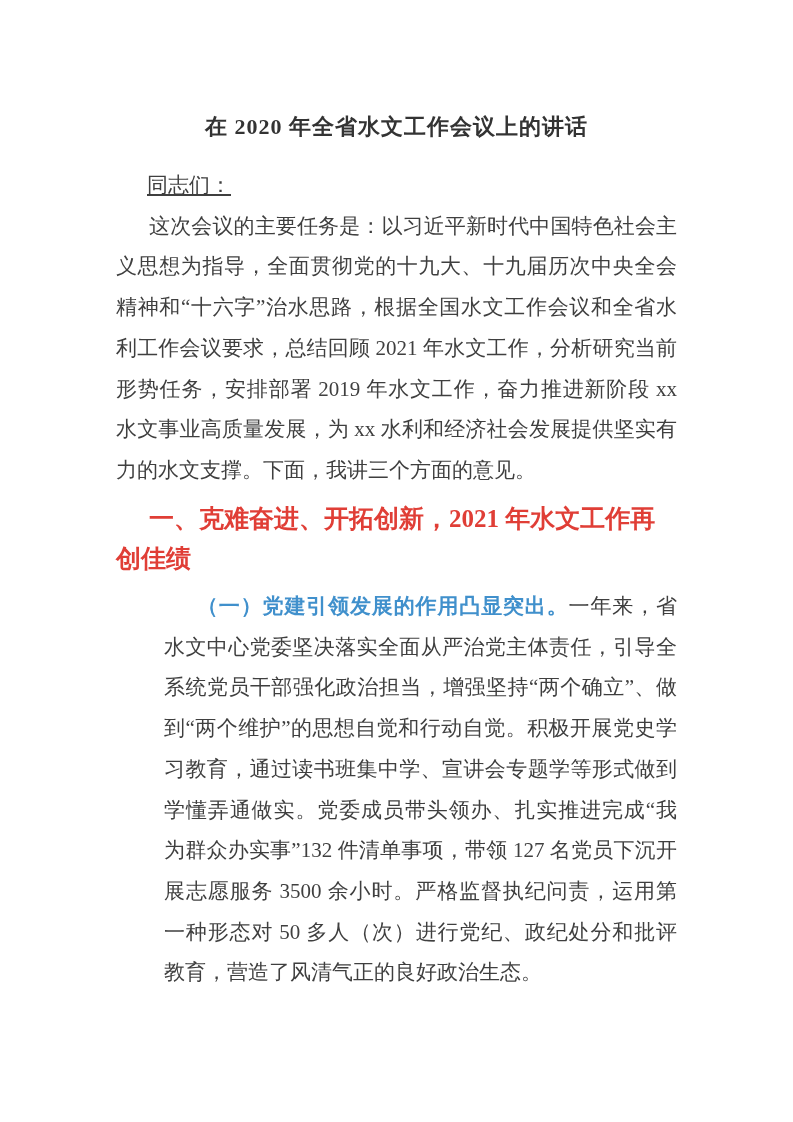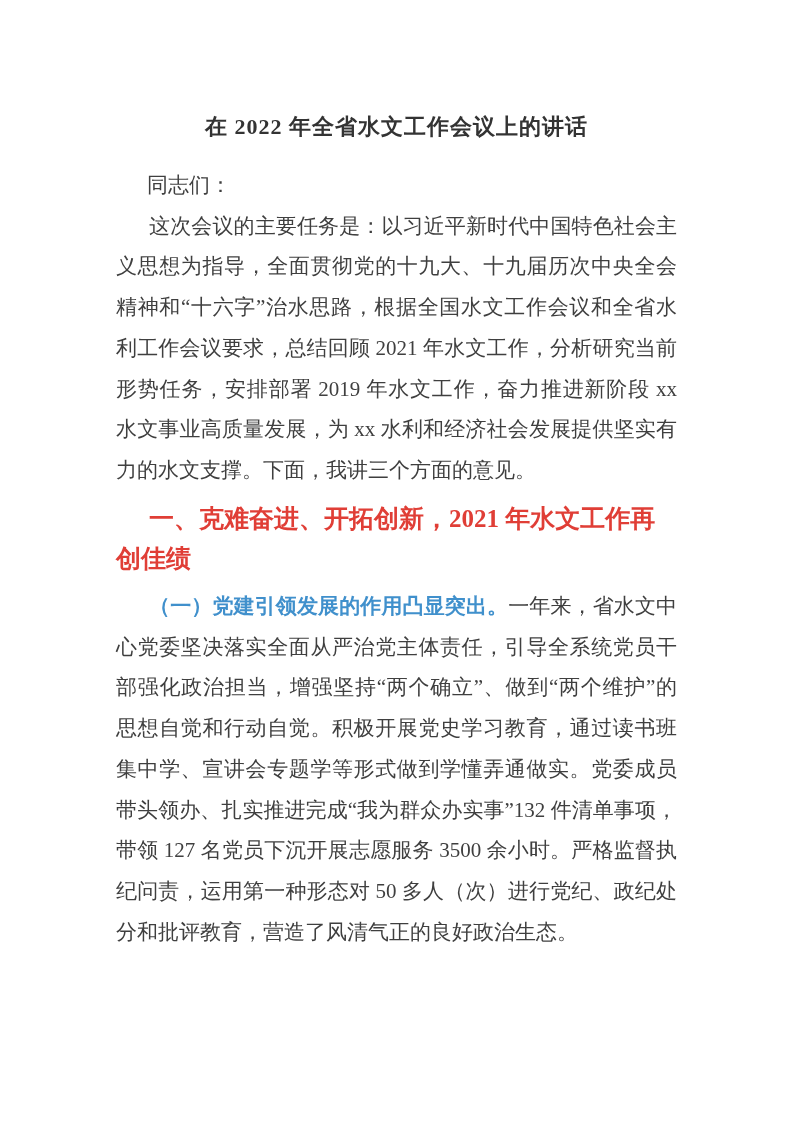--- a/index.html
+++ b/index.html
@@ -32,42 +32,44 @@
   .para{
     font-size:21px;
     line-height:40.7px;
     text-align:justify;
     margin:0;
     text-indent:33px;
     word-break:break-all;
   }
   .salutation{
     text-indent:31px;
+    text-decoration:underline;
   }
   .h-red{
     font-size:25px;
     line-height:40.7px;
     font-weight:bold;
     color:var(--red);
     margin:8px 0 2px 0;
     text-indent:33px;
   }
   .sub{
     margin-top:6px;
+    margin-left:48px;
   }
   .h-blue{
     color:var(--blue);
     font-weight:bold;
   }
 </style>
 </head>
 <body>
 
 <div class="page">
-  <h1 class="title">在 2022 年全省水文工作会议上的讲话</h1>
+  <h1 class="title">在 2020 年全省水文工作会议上的讲话</h1>
 
   <p class="para salutation">同志们：</p>
 
   <p class="para">这次会议的主要任务是：以习近平新时代中国特色社会主义思想为指导，全面贯彻党的十九大、十九届历次中央全会精神和“十六字”治水思路，根据全国水文工作会议和全省水利工作会议要求，总结回顾 2021 年水文工作，分析研究当前形势任务，安排部署 2019 年水文工作，奋力推进新阶段 xx 水文事业高质量发展，为 xx 水利和经济社会发展提供坚实有力的水文支撑。下面，我讲三个方面的意见。</p>
 
   <h2 class="h-red">一、克难奋进、开拓创新，2021 年水文工作再创佳绩</h2>
 
 
   <p class="para sub"><span class="h-blue">（一）党建引领发展的作用凸显突出。</span><span>一年来，省水文中心党委坚决落实全面从严治党主体责任，引导全系统党员干部强化政治担当，增强坚持“两个确立”、做到“两个维护”的思想自觉和行动自觉。积极开展党史学习教育，通过读书班集中学、宣讲会专题学等形式做到学懂弄通做实。党委成员带头领办、扎实推进完成“我为群众办实事”132 件清单事项，带领 127 名党员下沉开展志愿服务 3500 余小时。严格监督执纪问责，运用第一种形态对 50 多人（次）进行党纪、政纪处分和批评教育，营造了风清气正的良好政治生态。</span></p>
 </div>

